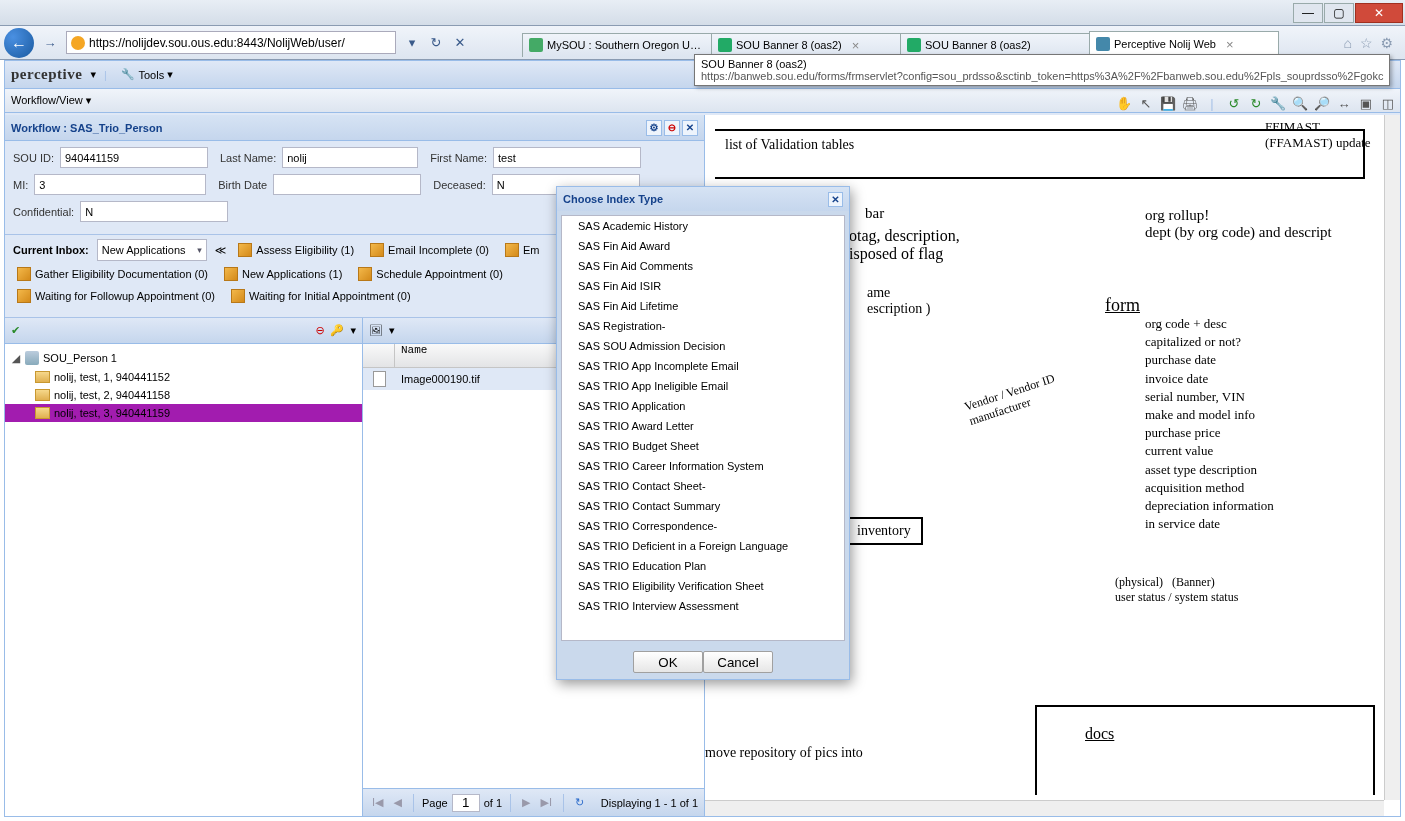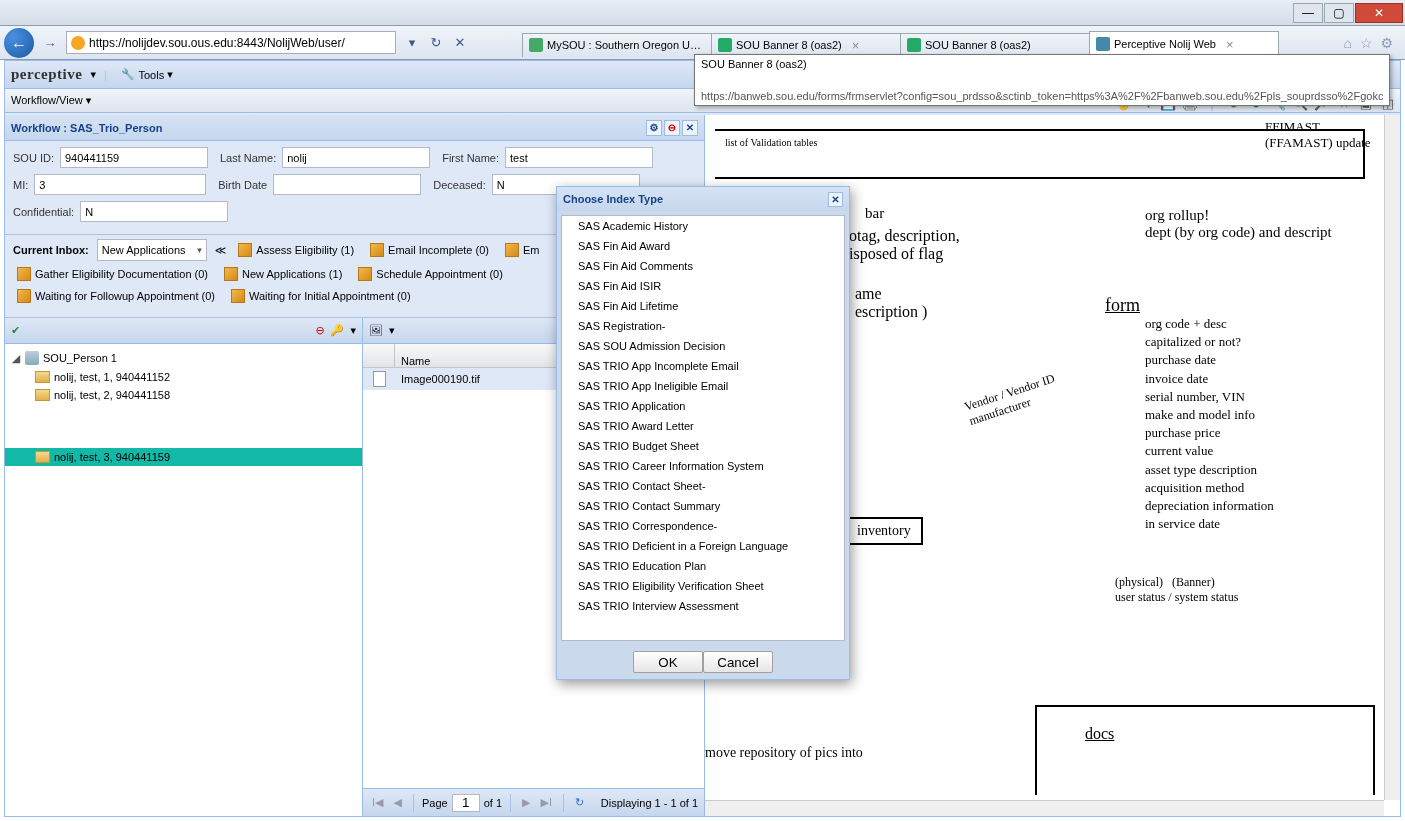--- a/index.html
+++ b/index.html
@@ -21,21 +21,21 @@
 .browser-tab { height: 24px; border: 1px solid #9aa; border-bottom: none; background: linear-gradient(#f0f4fa, #dde5f0); padding: 0 6px; display: flex; align-items: center; gap: 4px; font-size: 11px; margin-right: -1px; min-width: 0; }
 .browser-tab.active { background: #fff; height: 26px; }
 .tab-favicon { width: 14px; height: 14px; background: #4a6; border-radius: 2px; flex-shrink: 0; }
 .tab-close { color: #888; font-size: 13px; margin-left: 6px; }
 .tab-text { overflow: hidden; white-space: nowrap; text-overflow: ellipsis; }
 
 .right-icons { margin-left: auto; display: flex; gap: 8px; padding: 0 8px; color: #8a9bb2; font-size: 14px; }
 
 .tooltip-popup { position: absolute; top: 54px; left: 694px; background: #fff; border: 1px solid #767676; padding: 3px 6px; font-size: 11px; z-index: 100; box-shadow: 2px 2px 4px rgba(0,0,0,0.3); max-width: 700px; overflow: hidden; white-space: nowrap; }
 .tooltip-popup .tt-title { font-weight: normal; }
-.tooltip-popup .tt-url { color: #555; margin-top: 20px; }
+.tooltip-popup .tt-url { color: #555; }
 
 
 .app { position: absolute; top: 60px; left: 4px; right: 4px; bottom: 4px; border: 1px solid #99bce8; background: #dfe8f6; }
 .app-toolbar { height: 28px; background: linear-gradient(#dfe8f6, #c5d6ed); display: flex; align-items: center; padding: 0 6px; gap: 8px; border-bottom: 1px solid #99bce8; }
 .brand { font-family: "Times New Roman", serif; font-size: 15px; font-weight: bold; color: #333; letter-spacing: 0.5px; }
 .tools-btn { display: flex; align-items: center; gap: 3px; padding: 2px 6px; border: 1px solid transparent; }
 .wrench { color: #a88; }
 
 .viewer-toolbar { position: absolute; top: 31px; right: 4px; height: 22px; display: flex; align-items: center; gap: 6px; z-index: 2; }
 .vt-icon { width: 16px; height: 16px; display: flex; align-items: center; justify-content: center; font-size: 13px; color: #555; }
@@ -64,30 +64,30 @@
 .wf-item { display: inline-flex; align-items: center; gap: 4px; padding: 2px 4px; }
 .wf-cube { width: 14px; height: 14px; background: linear-gradient(135deg, #f3b84a, #d48a1a); border: 1px solid #b87818; }
 
 .tree-split { flex: 1; display: flex; min-height: 0; }
 .tree-panel { width: 358px; border-right: 1px solid #99bce8; background: #fff; display: flex; flex-direction: column; }
 .tree-tb { height: 26px; background: linear-gradient(#dfe8f6, #c5d6ed); border-bottom: 1px solid #99bce8; display: flex; align-items: center; padding: 0 6px; gap: 6px; }
 .tree-tb .spacer { flex: 1; }
 .tree-body { flex: 1; overflow: auto; padding: 4px 0; }
 .tree-node { display: flex; align-items: center; gap: 4px; padding: 3px 6px; }
 .tree-node.child { padding-left: 30px; }
-.tree-node.selected { background: #14b8a6; margin-top: 44px; }
+.tree-node.selected { background: #a21caf; }
 .expander { width: 10px; text-align: center; color: #555; }
 .folder-icon { width: 15px; height: 12px; background: linear-gradient(#f6d88b, #e0b050); border: 1px solid #c89830; }
 .db-icon { width: 14px; height: 14px; background: linear-gradient(#bcd, #8ab); border-radius: 2px; }
 
 .grid-panel { flex: 1; background: #fff; display: flex; flex-direction: column; }
 .grid-tb { height: 26px; background: linear-gradient(#dfe8f6, #c5d6ed); border-bottom: 1px solid #99bce8; display: flex; align-items: center; padding: 0 6px; gap: 6px; }
 .grid-head { height: 24px; background: linear-gradient(#f9f9f9, #e3e4e6); border-bottom: 1px solid #c5c5c5; display: flex; align-items: center; }
 .col-icon { width: 32px; border-right: 1px solid #c5c5c5; height: 100%; }
-.col-name { flex: 1; padding: 0 6px; border-right: 1px solid #c5c5c5; height: 100%; display: flex; align-items: flex-end; }
+.col-name { flex: 1; padding: 0 6px; border-right: 1px solid #c5c5c5; height: 100%; display: flex; align-items: flex-start; font-family: Liberation Mono, monospace; }
 .grid-body { flex: 1; }
 .grid-row { display: flex; align-items: center; height: 22px; }
 .grid-row.sel { background: #dfe8f6; }
 .cell-icon { width: 32px; display: flex; justify-content: center; }
 .doc-icon { width: 13px; height: 16px; background: #fff; border: 1px solid #999; position: relative; }
 .cell-name { flex: 1; padding: 0 6px; }
 
 .grid-paging { height: 28px; background: linear-gradient(#dfe8f6, #c5d6ed); border-top: 1px solid #99bce8; display: flex; align-items: center; padding: 0 6px; gap: 4px; }
 .pg-sep { width: 1px; height: 18px; background: #a9c3e8; margin: 0 4px; }
 .pg-input { width: 28px; height: 18px; border: 1px solid #b5b8c8; text-align: center; }
@@ -213,21 +213,21 @@
           <span class="hdr-icon hdr-close">⊖</span>
           <span class="hdr-icon">✕</span>
         </div>
       </div>
 
       <div class="form-area">
         <div class="form-row">
           <label>SOU ID:</label>
           <input style="width: 148px;" value="940441159">
           <label style="margin-left:8px">Last Name:</label>
-          <input style="width: 148px;" value="nolij">
+          <input style="width: 136px;" value="nolij">
           <label style="margin-left:8px">First Name:</label>
           <input style="width: 148px;" value="test">
         </div>
         <div class="form-row">
           <label>MI:</label>
           <input style="width: 172px;" value="3">
           <label style="margin-left:8px">Birth Date</label>
           <input style="width: 148px;" value="">
           <label style="margin-left:8px">Deceased:</label>
           <input style="width: 148px;" value="N">
@@ -348,29 +348,29 @@
           </div>
         </div>
       </div>
 
     </div>
 
     <div class="right-panel">
       <div class="doc-view">
         <div class="doc-canvas">
           <div class="handw hw-box" style="left:10px;top:14px;width:650px;height:50px;border-left:none"></div>
-          <div class="handw" style="left:20px;top:22px;font-size:10px">list of Validation tables</div>
+          <div class="handw" style="left:20px;top:22px;font-size:14px">list of Validation tables</div>
           <div class="handw" style="left:560px;top:4px;font-size:13px;white-space:pre">FFIMAST
 (FFAMAST) update</div>
           <div class="handw" style="left:160px;top:90px;font-size:15px">bar</div>
           <div class="handw" style="left:136px;top:112px;font-size:16px;white-space:pre">, otag, description,
 disposed of flag</div>
           <div class="handw" style="left:440px;top:92px;font-size:15px;white-space:pre">org rollup!
 dept (by org code) and descript</div>
-          <div class="handw" style="left:150px;top:170px;font-size:16px;white-space:pre">ame
+          <div class="handw" style="left:162px;top:170px;font-size:14px;white-space:pre">ame
 escription )</div>
           <div class="handw" style="left:400px;top:180px;font-size:18px;text-decoration:underline">form</div>
           <div class="handw" style="left:440px;top:200px;font-size:13px;white-space:pre;line-height:1.4">org code + desc
 capitalized or not?
 purchase date
 invoice date
 serial number, VIN
 make and model info
 purchase price
 current value

